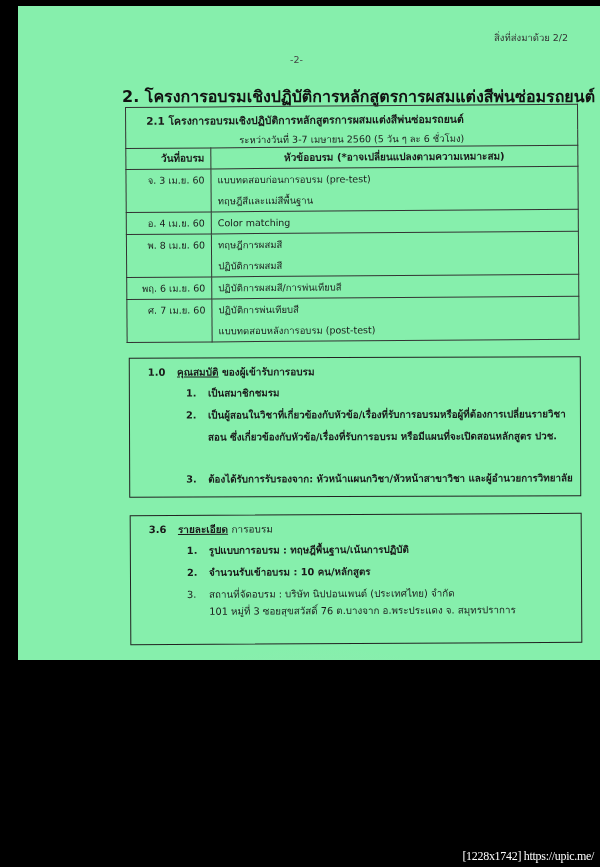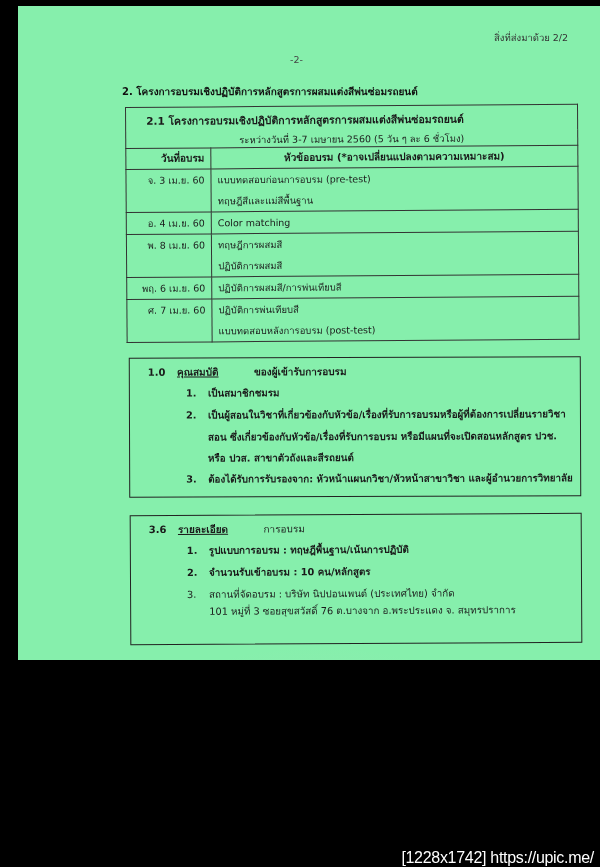--- a/index.html
+++ b/index.html
@@ -1,43 +1,43 @@
 <!DOCTYPE html>
 <html><head>
 <meta charset="utf-8">
 <style>
   html, body { margin:0; padding:0; }
   body { width:600px; height:867px; background:#000; position:relative; overflow:hidden;
          font-family:"DejaVu Sans", sans-serif; color:#1a1a1a; }
   .page { position:absolute; left:18px; top:6px; width:589px; height:654px; background:#86efac; overflow:hidden; }
   .footer-bar { position:absolute; left:0; top:847px; width:600px; height:20px; background:#000; }
-  .footer-text { position:absolute; right:6px; top:849px; color:#fff; font-family:Liberation Sans, sans-serif;
-                 font-size:16px; letter-spacing:-0.3px;margin-left:34px; }
+  .footer-text { position:absolute; right:6px; top:849px; color:#fff; font-family:Liberation Serif, serif;
+                 font-size:12px; letter-spacing:-0.3px;margin-left:34px; }
   .abs { position:absolute; white-space:nowrap; }
   .corner { left:476px; top:24px; font-size:9.5px; color:#333; }
   .pageno { left:272px; top:48px; font-size:9.5px; color:#444; }
-  .sec-title { left:104px; top:78px; font-size:10px; font-weight:bold; color:#111; }
+  .sec-title { left:104px; top:78px; font-size:16px; font-weight:bold; color:#111; }
 
   table.sched { position:absolute; left:107px; top:101px; width:453px; border-collapse:collapse;
                 border:1.5px solid #222; font-size:9.5px; transform:rotate(-0.4deg); transform-origin:left top; }
   table.sched td, table.sched th { border:1px solid #333; padding:0 6px; vertical-align:top; }
   .t-title { text-align:left; font-weight:bold; font-size:10.5px; padding:5px 0 0 20px !important; height:20px; }
   .t-sub { text-align:center; font-size:9.5px; padding:0 0 4px 0; }
   .col-h { font-weight:bold; font-size:10px; height:20px; line-height:20px; }
   .col-h.date { text-align:right; width:72px; }
   .col-h.topic { text-align:center; }
   td.date { text-align:right; width:72px; padding-top:3px !important; }
   td.topic div { height:21px; line-height:21px; }
 
   .box { position:absolute; border:1.5px solid #222; background:transparent; }
   .box2 { left:111px; top:351px; width:450px; height:138px; transform:rotate(-0.2deg); }
   .box3 { left:112px; top:508px; width:450px; height:128px; transform:rotate(-0.3deg); }
   .box-head { position:absolute; left:18px; top:6px; font-size:10px; font-weight:bold; white-space:nowrap; }
   .box-head .u { text-decoration:underline; margin-left:8px; }
-  .box-head .rest { font-weight:bold;margin-left:32px; }
+  .box-head .rest { font-weight:bold; }
   .box3 .box-head .rest { font-weight:normal; }
   .item { position:absolute; left:56px; font-size:9.8px; white-space:nowrap; }
   .item .n { display:inline-block; width:22px; }
   .bold { font-weight:bold; }
   .cont { position:absolute; left:78px; font-size:9.8px; white-space:nowrap; }
   .scan { position:absolute; left:120px; top:640px; width:360px; height:150px;
           background:radial-gradient(ellipse at center, rgba(200,200,200,0.18), rgba(255,255,255,0) 70%); }
 </style>
 </head>
 <body>
@@ -103,21 +103,20 @@
       <span class="u">คุณสมบัติ</span>
       <span class="rest">ของผู้เข้ารับการอบรม</span>
     </div>
     <div class="item bold" style="top:27px;">
       <span class="n">1.</span><span>เป็นสมาชิกชมรม</span>
     </div>
     <div class="item bold" style="top:49px;">
       <span class="n">2.</span><span>เป็นผู้สอนในวิชาที่เกี่ยวข้องกับหัวข้อ/เรื่องที่รับการอบรมหรือผู้ที่ต้องการเปลี่ยนรายวิชา</span>
     </div>
     <div class="cont bold" style="top:71px;">สอน ซึ่งเกี่ยวข้องกับหัวข้อ/เรื่องที่รับการอบรม หรือมีแผนที่จะเปิดสอนหลักสูตร ปวช.</div>
-    <div class="cont bold" style="top:92px;">หรือ ปวส. สาขาตัวถังและสีรถยนต์</div>
     <div class="item bold" style="top:113px;">
       <span class="n">3.</span><span>ต้องได้รับการรับรองจาก: หัวหน้าแผนกวิชา/หัวหน้าสาขาวิชา และผู้อำนวยการวิทยาลัย</span>
     </div>
 
   </div>
 
   <div class="box box3">
     <div class="box-head">
       <span>3.6</span>
       <span class="u">รายละเอียด</span>

